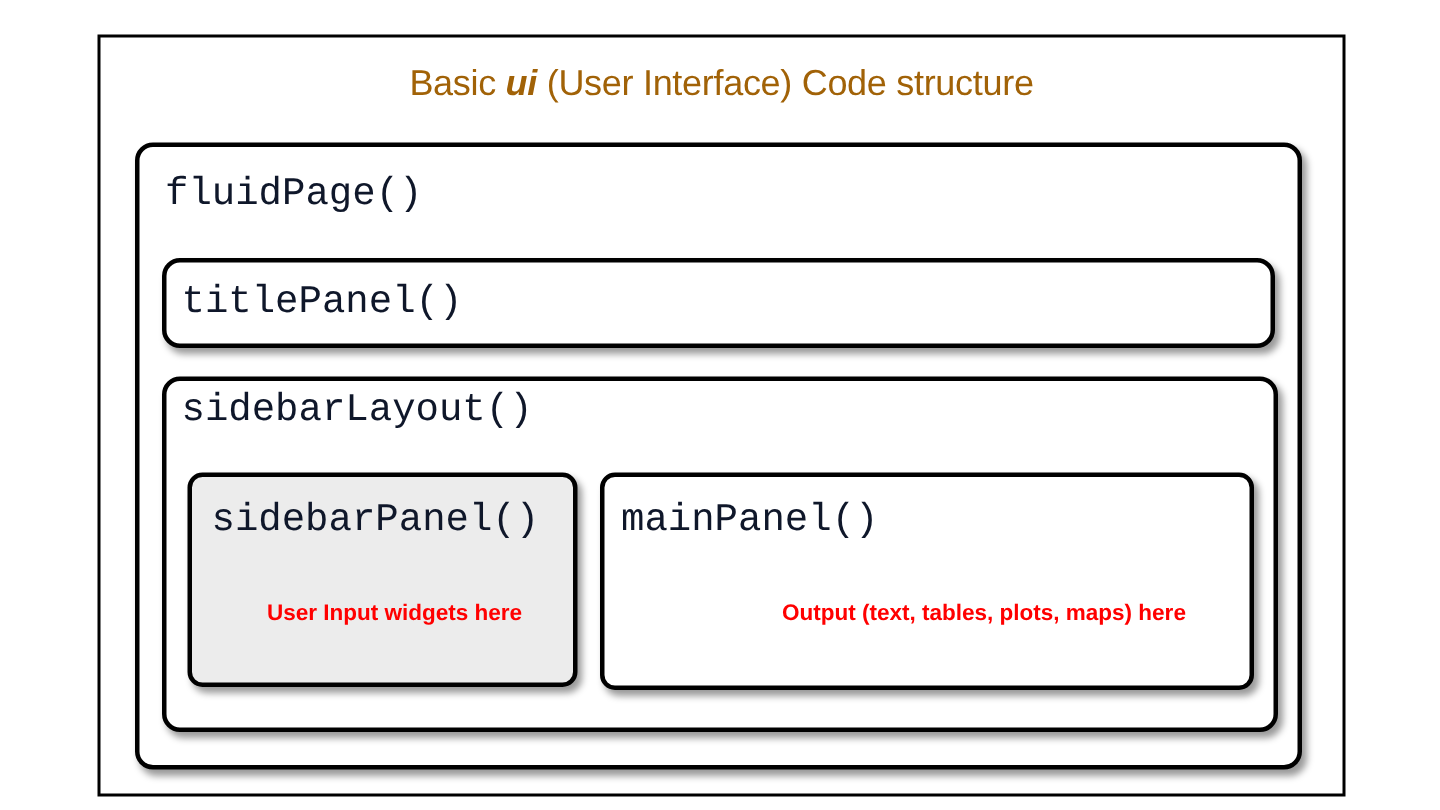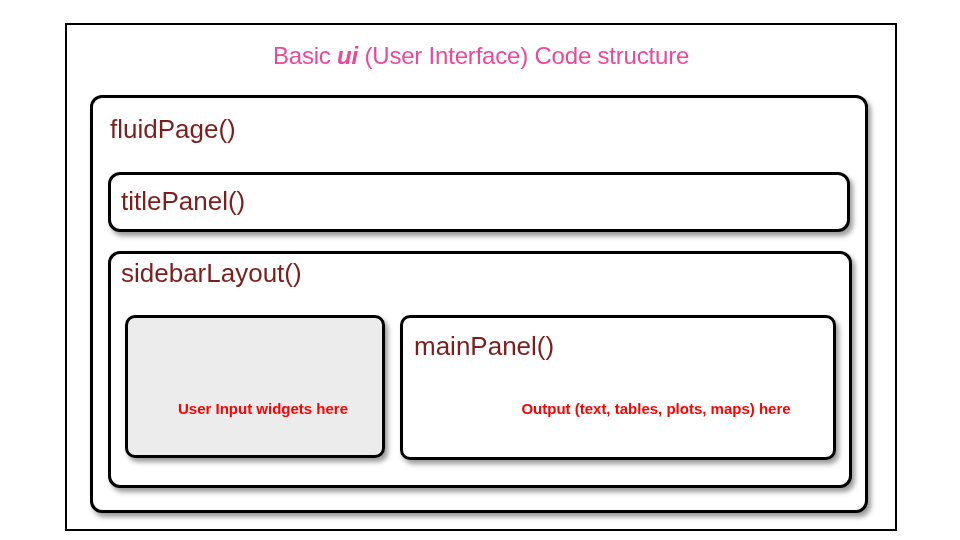--- a/index.html
+++ b/index.html
@@ -12,32 +12,32 @@
   .canvas{
     position:relative;width:960px;height:540px;background:var(--bg);
     overflow:hidden;font-family:"Liberation Sans",sans-serif;
   }
   .outer-frame{
     position:absolute;left:65px;top:23px;width:832px;height:508px;
     border:2px solid var(--border);box-sizing:border-box;background:var(--bg);
   }
   .slide-title{
     position:absolute;left:65px;top:42px;width:832px;text-align:center;
-    font-size:24px;color:#ec4899;letter-spacing:-0.2px;
+    font-size:24px;color:#a16207;letter-spacing:-0.2px;
   }
   .slide-title .em{font-weight:bold;font-style:italic;}
   .box{
     position:absolute;border:3.5px solid var(--border);border-radius:12px;
     background:var(--bg);box-sizing:border-box;
     box-shadow:3px 4px 5px rgba(0,0,0,0.40);
   }
   .box.small{border-radius:10px;}
   .code-label{
-    position:absolute;font-family:Liberation Sans, sans-serif;
-    font-size:26px;line-height:34px;color:#7f1d1d;white-space:pre;
+    position:absolute;font-family:Liberation Mono, monospace;
+    font-size:26px;line-height:34px;color:#0f172a;white-space:pre;
   }
   .note{
     position:absolute;font-size:15px;line-height:18px;font-weight:bold;
     color:var(--red);text-align:center;
   }
 </style>
 </head>
 <body>
 
 <div class="canvas">
@@ -51,19 +51,20 @@
   <div class="box" style="left:90px;top:95px;width:778px;height:418px;"></div>
   <div class="code-label" style="left:110px;top:112px;">fluidPage()</div>
 
   <div class="box" style="left:108px;top:172px;width:742px;height:60px;"></div>
   <div class="code-label" style="left:121px;top:184px;">titlePanel()</div>
 
   <div class="box" style="left:108px;top:251px;width:744px;height:237px;"></div>
   <div class="code-label" style="left:121px;top:256px;">sidebarLayout()</div>
 
   <div class="box small" style="left:125px;top:315px;width:260px;height:143px;background:var(--gray);"></div>
+  <div class="code-label" style="left:141px;top:329px;">sidebarPanel()</div>
   <div class="note" style="left:125px;top:400px;width:276px;">User Input widgets here</div>
 
   <div class="box small" style="left:400px;top:315px;width:436px;height:145px;"></div>
   <div class="code-label" style="left:414px;top:329px;">mainPanel()</div>
   <div class="note" style="left:400px;top:400px;width:512px;">Output (text, tables, plots, maps) here</div>
 
 </div>
 
 </body></html>

